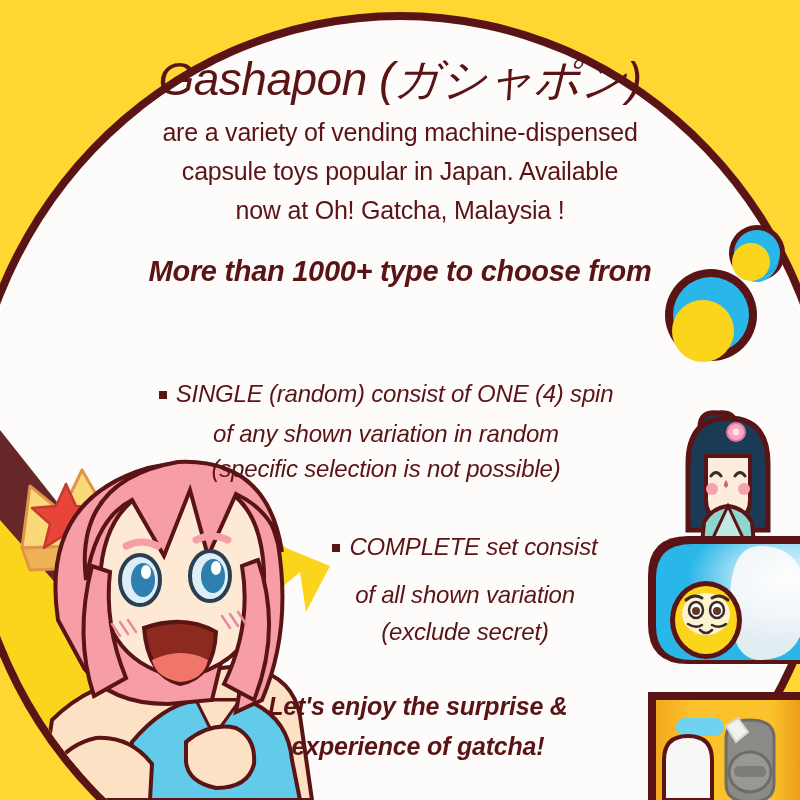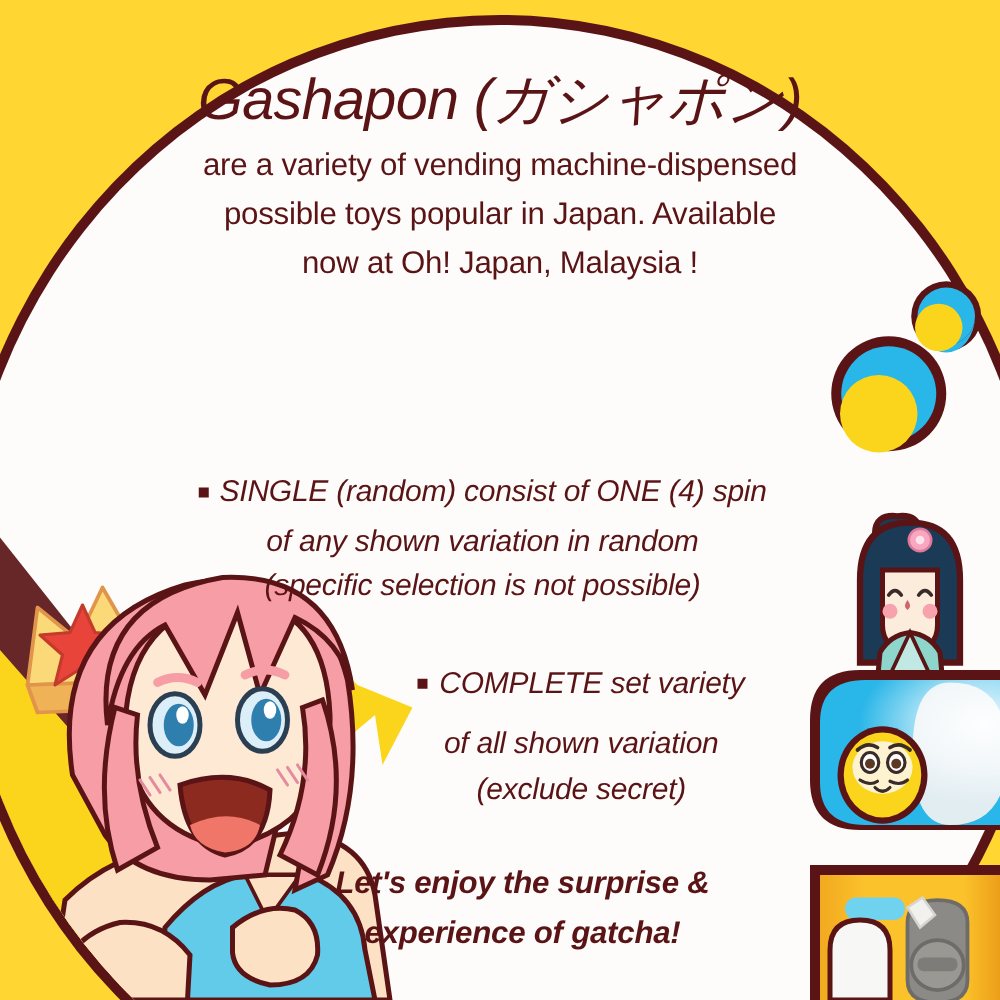--- a/index.html
+++ b/index.html
@@ -279,29 +279,30 @@
                a430 450 0 0 1 -430 -450
                a430 450 0 0 1 430 -450 Z" fill="#5A1416" fill-rule="evenodd" opacity="0"></path>
     </g>
   </svg>
 
   <div id="copy">
 
     <div class="tx title">Gashapon (ガシャポン)</div>
 
     <div class="tx lede l1">are a variety of vending machine-dispensed</div>
-    <div class="tx lede l2">possible toys popular in Japan. Available</div>
-    <div class="tx lede l3">now at Oh! Japan, Malaysia !</div>
-
+    <div class="tx lede l2">capsule toys popular in Japan. Available</div>
+    <div class="tx lede l3">now at Oh! Gatcha, Malaysia !</div>
+
+    <div class="tx head h1">More than 1000+ type to choose from</div>
 
     <div class="tx bullet sgl s1"><span class="sq-bullet"></span><span>SINGLE (random) consist of ONE (4) spin</span></div>
     <div class="tx bullet sgl s2">of any shown variation in random</div>
     <div class="tx bullet sgl s3">(specific selection is not possible)</div>
 
-    <div class="tx bullet cmp c1"><span class="sq-bullet"></span><span>COMPLETE set variety</span></div>
+    <div class="tx bullet cmp c1"><span class="sq-bullet"></span><span>COMPLETE set consist</span></div>
     <div class="tx bullet cmp c2">of all shown variation</div>
     <div class="tx bullet cmp c3">(exclude secret)</div>
 
     <div class="tx outro o1">Let's enjoy the surprise &amp;</div>
     <div class="tx outro o2">experience of gatcha!</div>
   </div>
 
 </div>
 
 </body></html>

